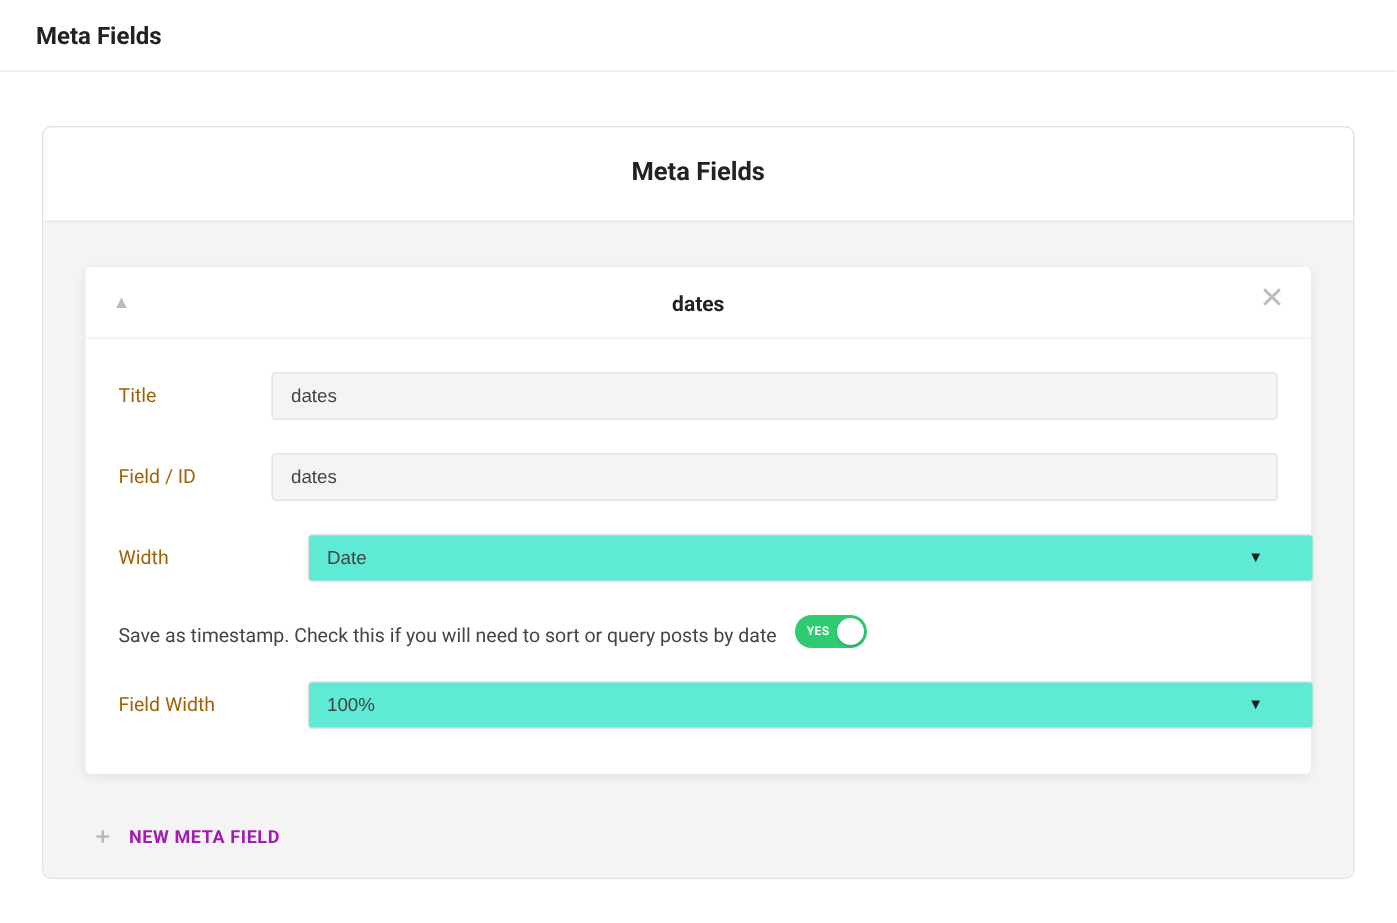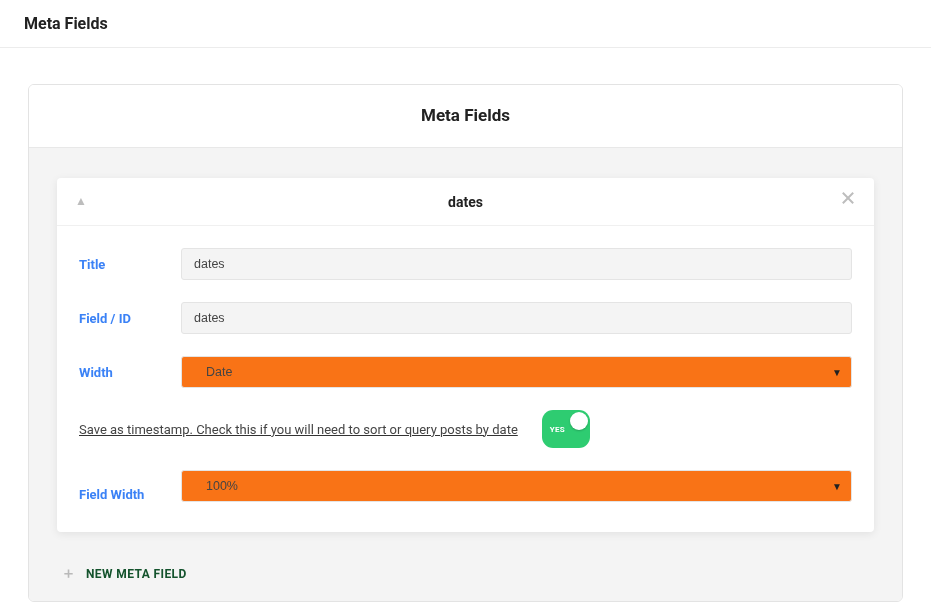--- a/index.html
+++ b/index.html
@@ -81,26 +81,25 @@
   }
   .card-close svg { display: block; }
   .card-body {
     padding: 22px 22px 30px 22px;
   }
   .row {
     display: flex;
     align-items: center;
     margin-bottom: 22px;
   }
-  .row-last { margin-bottom: 0; align-items: flex-end; }
+  .row-last { margin-bottom: 0; }
   .label {
     width: 102px;
     font-size: 13px;
-    color: #3b82f6;
-    font-weight: bold;
+    color: #a16207;
   }
   .field {
     flex: 1;
   }
   .text-input {
     width: 100%;
     height: 32px;
     padding: 0 12px;
     font-size: 12.5px;
     color: #444;
@@ -109,55 +108,55 @@
     border-radius: 3px;
     outline: none;
   }
   .select-wrap {
     position: relative;
     width: 100%;
   }
   .select {
     width: 100%;
     height: 32px;
-    padding: 0 30px 0 24px;
+    padding: 0 30px 0 12px;
     font-size: 12.5px;
     color: #444;
-    background: #f97316;
+    background: #5eead4;
     border: 1px solid #e4e4e4;
     border-radius: 3px;
     appearance: none;
     -webkit-appearance: none;
     outline: none;
     cursor: pointer;
+    margin-left: 24px;
   }
   .select-caret {
     position: absolute;
     right: 10px;
     top: 50%;
     transform: translateY(-50%);
     pointer-events: none;
     color: #222;
     font-size: 10px;
   }
   .inline-row {
     display: flex;
-    align-items: center;
+    align-items: flex-end;
     margin-bottom: 22px;
-    gap: 24px;
-    text-decoration: underline;
+    gap: 12px;
   }
   .inline-text {
     font-size: 13px;
     color: #444;
   }
   .toggle {
     position: relative;
     width: 48px;
-    height: 38px;
+    height: 22px;
     border-radius: 11px;
     background: #2ecc71;
     cursor: pointer;
     flex: 0 0 auto;
   }
   .toggle-label {
     position: absolute;
     left: 8px;
     top: 50%;
     transform: translateY(-50%);
@@ -187,21 +186,21 @@
   .plus-icon {
     color: #b9b9b9;
     font-size: 15px;
     font-weight: 700;
     line-height: 1;
   }
   .new-field-label {
     font-size: 12px;
     font-weight: 700;
     letter-spacing: 0.4px;
-    color: #14532d;
+    color: #a21caf;
   }
 </style>
 </head>
 <body>
 
 <div class="page">
   <div class="top-bar">
     <div class="top-title">Meta Fields</div>
   </div>
 

